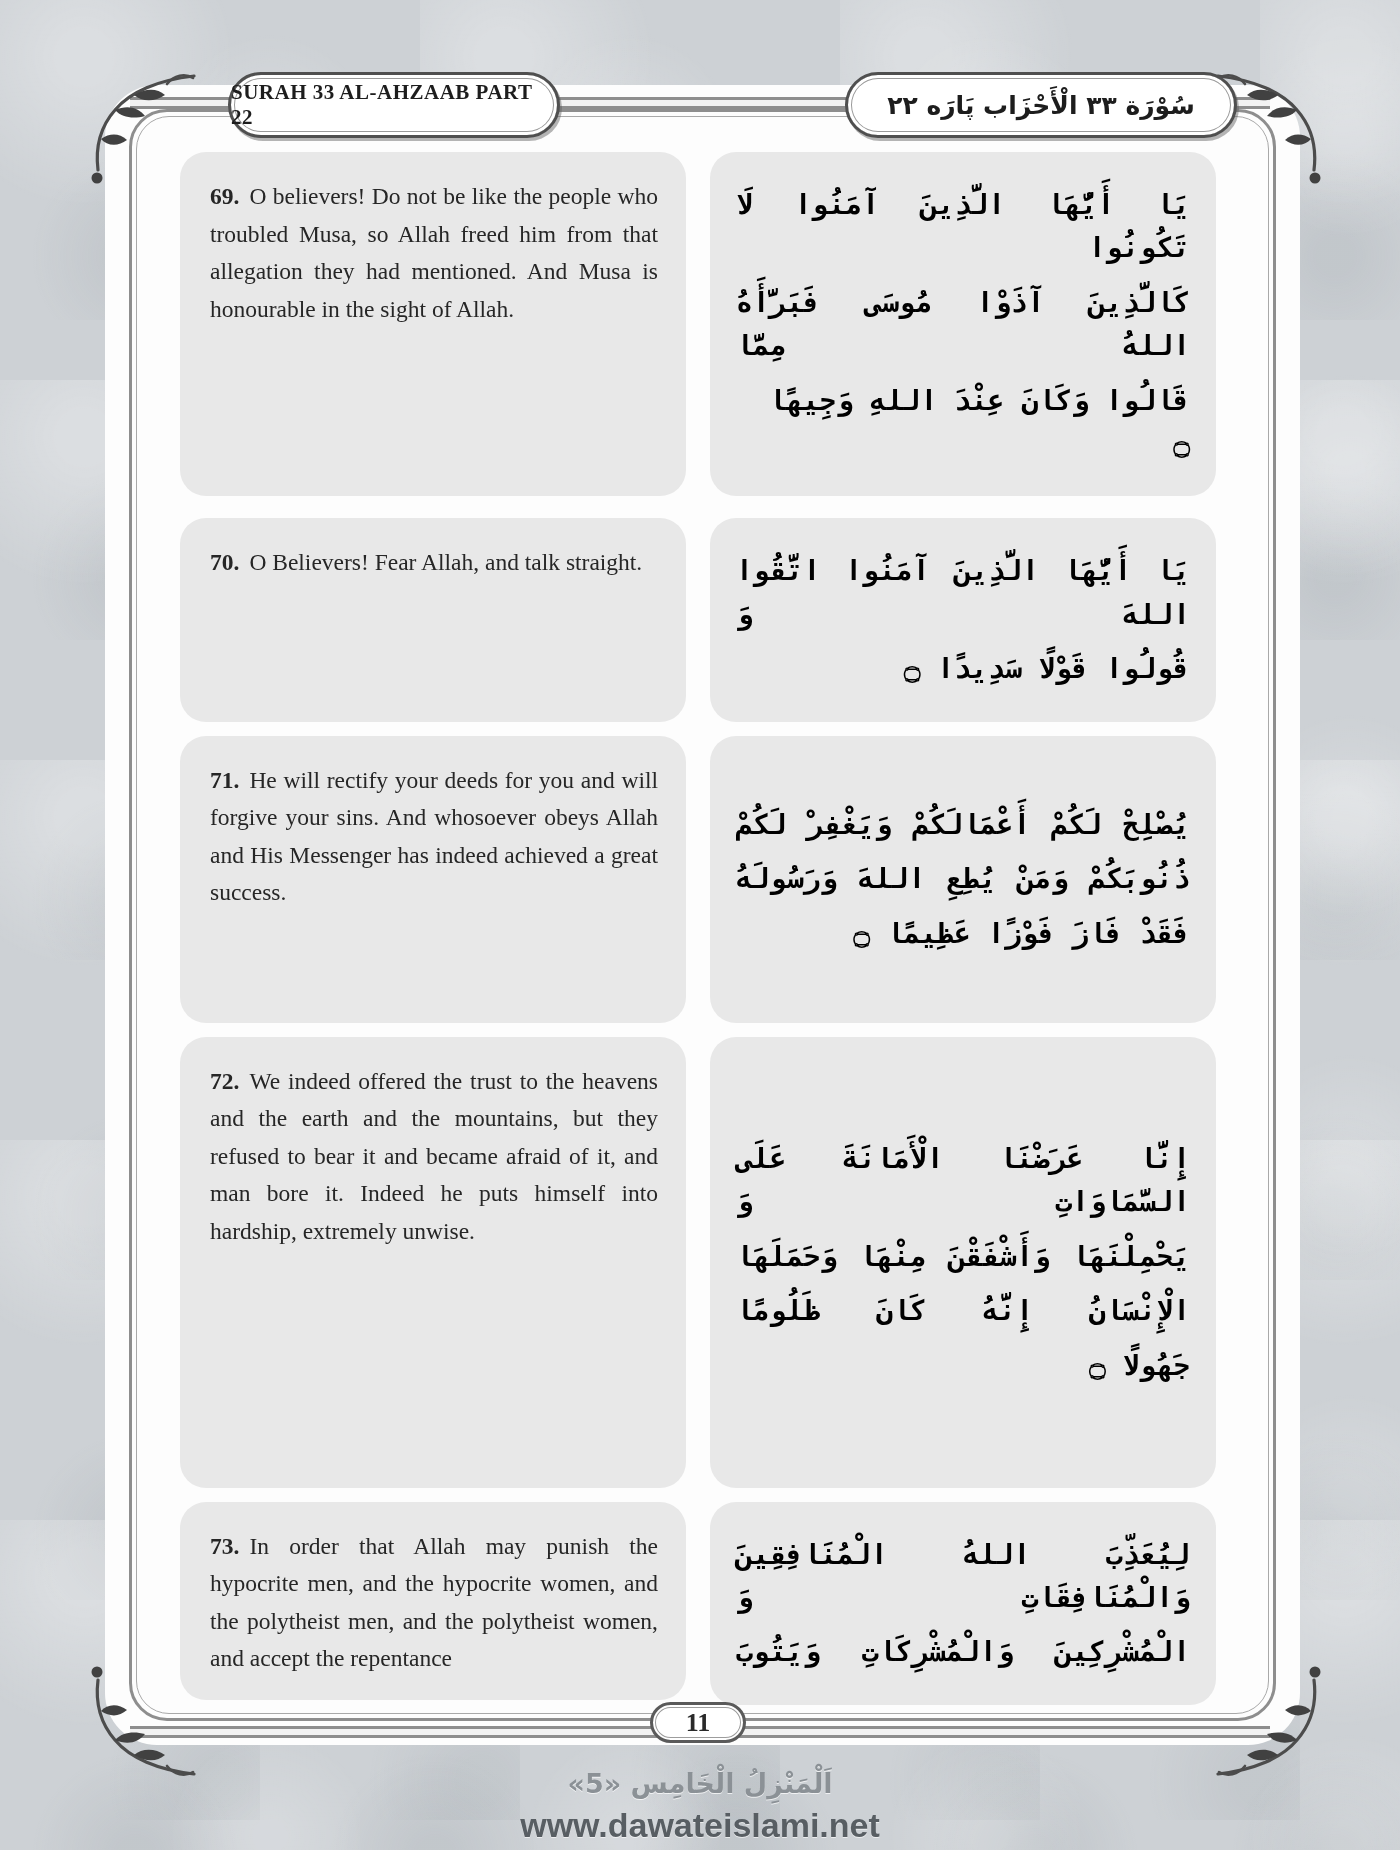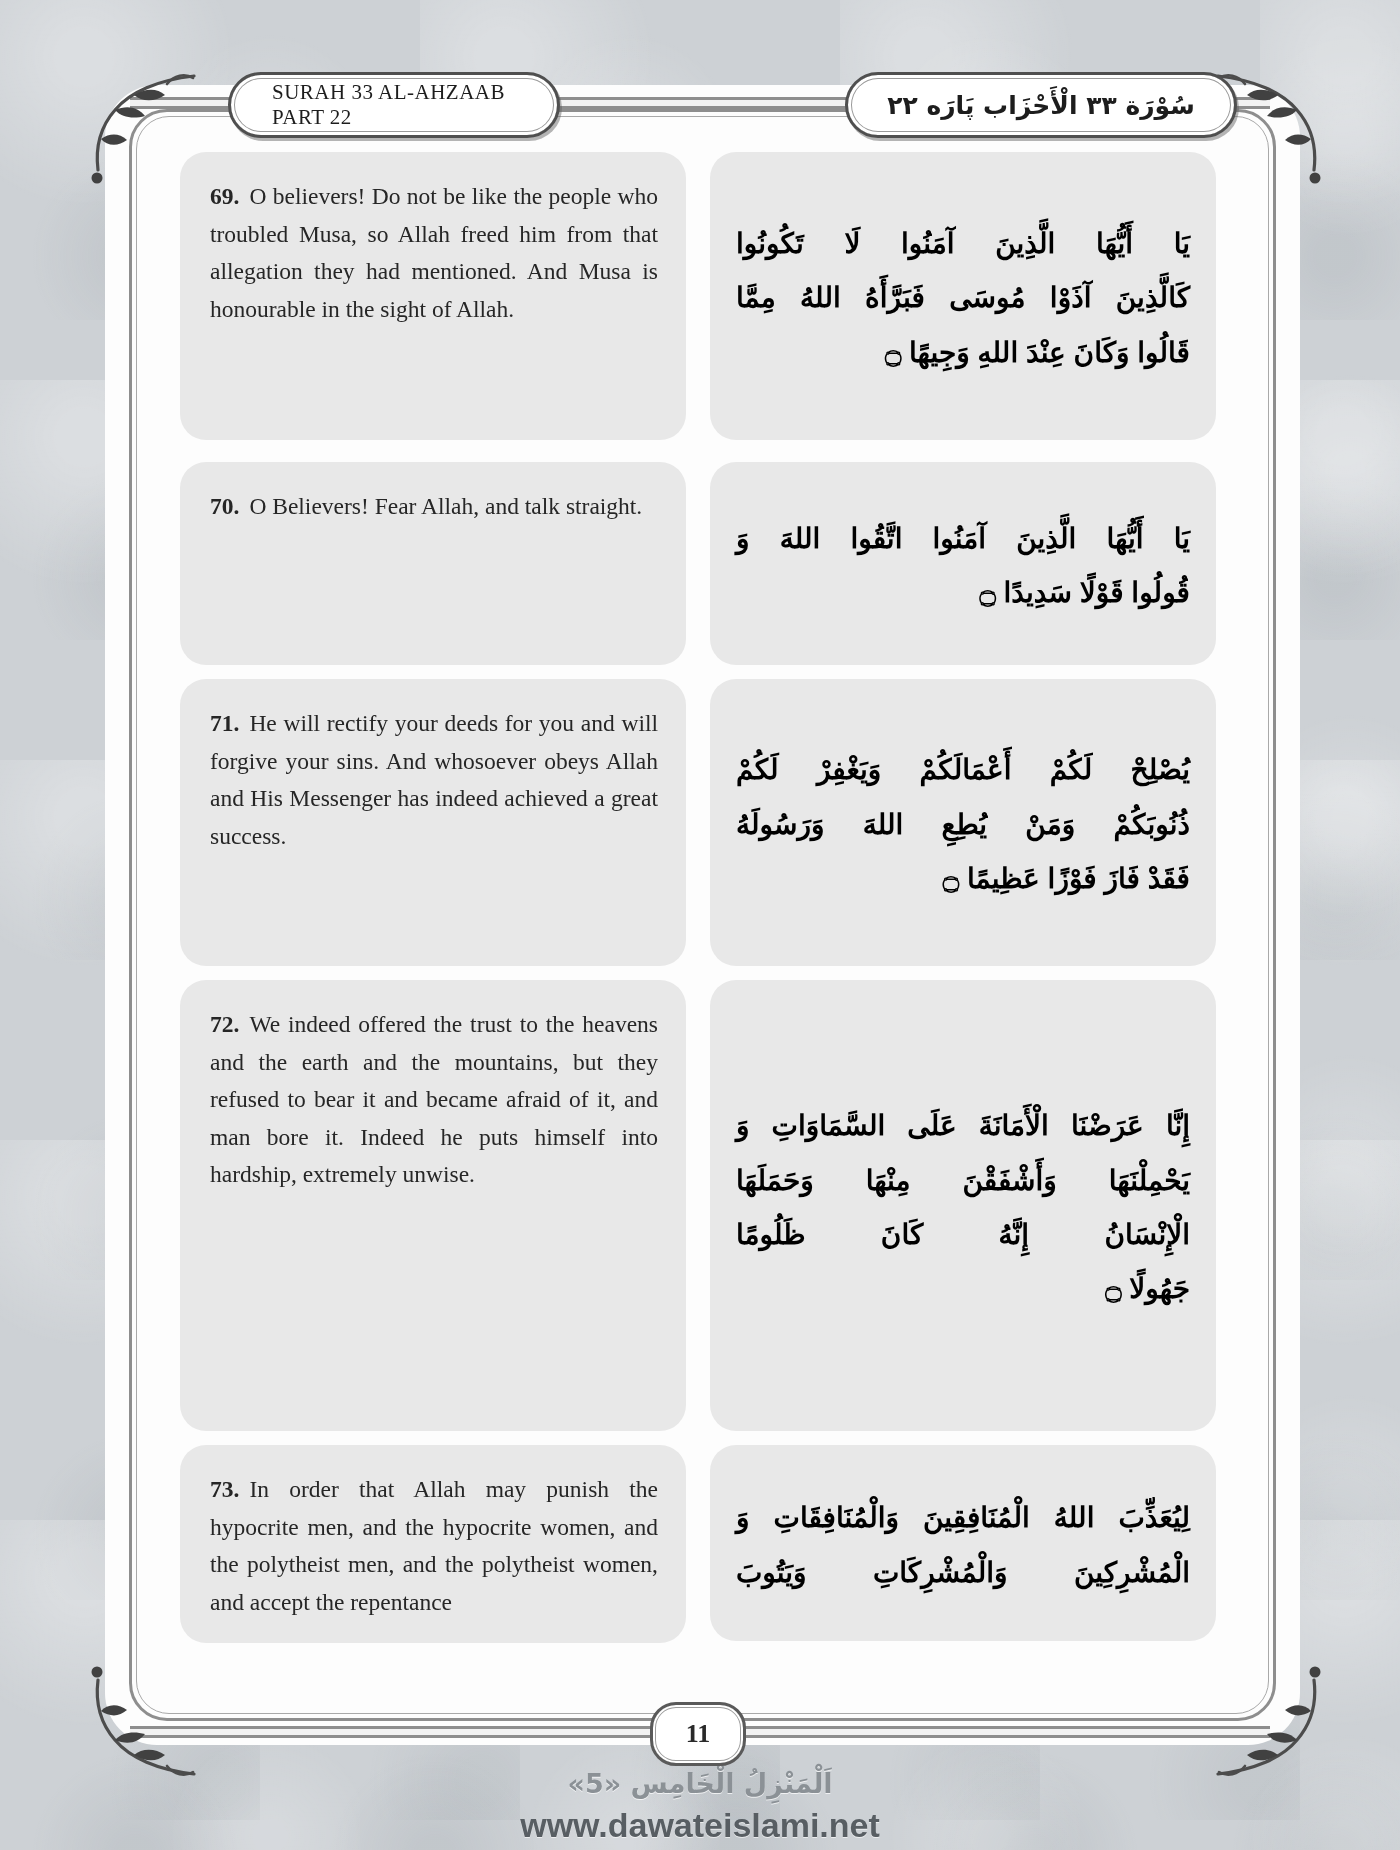--- a/index.html
+++ b/index.html
@@ -44,21 +44,21 @@
   
   .pill {
     position:absolute; top:72px; height:66px; background:#fff;
     border:3px solid #4f4f4f; border-radius:33px;
     box-shadow: inset 0 0 0 3px #ffffff, inset 0 0 0 4px #9a9a9a, 2px 3px 0 rgba(90,90,90,.45);
     display:flex; align-items:center; justify-content:center; z-index:5;
   }
   #pill-en { left:228px; width:332px; }
   #pill-ar { left:845px; width:392px; }
   #pill-en .pill-text {
-    font-weight:normal; font-size:21px; letter-spacing:.5px; color:#1d1d1d;padding-left:41px;
+    font-weight:bold; font-size:21px; letter-spacing:.5px; color:#1d1d1d;
   }
   #pill-ar .pill-text {
     font-family:"DejaVu Sans", sans-serif; direction:rtl;
     font-weight:bold; font-size:25px; color:#1d1d1d;
   }
 
   
   #content {
     position:absolute; left:180px; top:152px; width:1036px;
     display:flex; flex-direction:column; gap:14px; z-index:2;
@@ -74,29 +74,29 @@
   .r3 { min-height:287px; } .r4 { min-height:451px; }
 
   .en-text {
     font-size:23.5px; line-height:1.6; color:#262626;
     text-align:justify;
   }
   .v-num { font-weight:bold; padding-right:10px; }
 
   .ar-lines { direction:rtl; }
   .ar-line {
-    font-family:Liberation Sans, sans-serif;
+    font-family:Liberation Mono, monospace;
     font-weight:bold; font-size:28px; color:#000;
     line-height:1.55; margin:11px 0; text-align:right;
   }
   .ar-line.fill { text-align:justify; text-align-last:justify; }
 
   
   #page-pill {
-    position:absolute; left:650px; top:1702px; width:96px; height:64px;
+    position:absolute; left:650px; top:1702px; width:96px; height:41px;
     background:#fff; border:3px solid #5a5a5a; border-radius:26px;
     box-shadow: inset 0 0 0 2px #fff, inset 0 0 0 3px #9d9d9d;
     display:flex; align-items:center; justify-content:center; z-index:6;
     font-weight:bold; font-size:26px; color:#2a2a2a;
   }
   #manzil {
     position:absolute; left:0; top:1768px; width:1400px; text-align:center;
     font-family:"DejaVu Sans", sans-serif; direction:rtl;
     font-weight:bold; font-size:27px; color:#8b9196;
     text-shadow:0 1px 0 rgba(255,255,255,.7);

